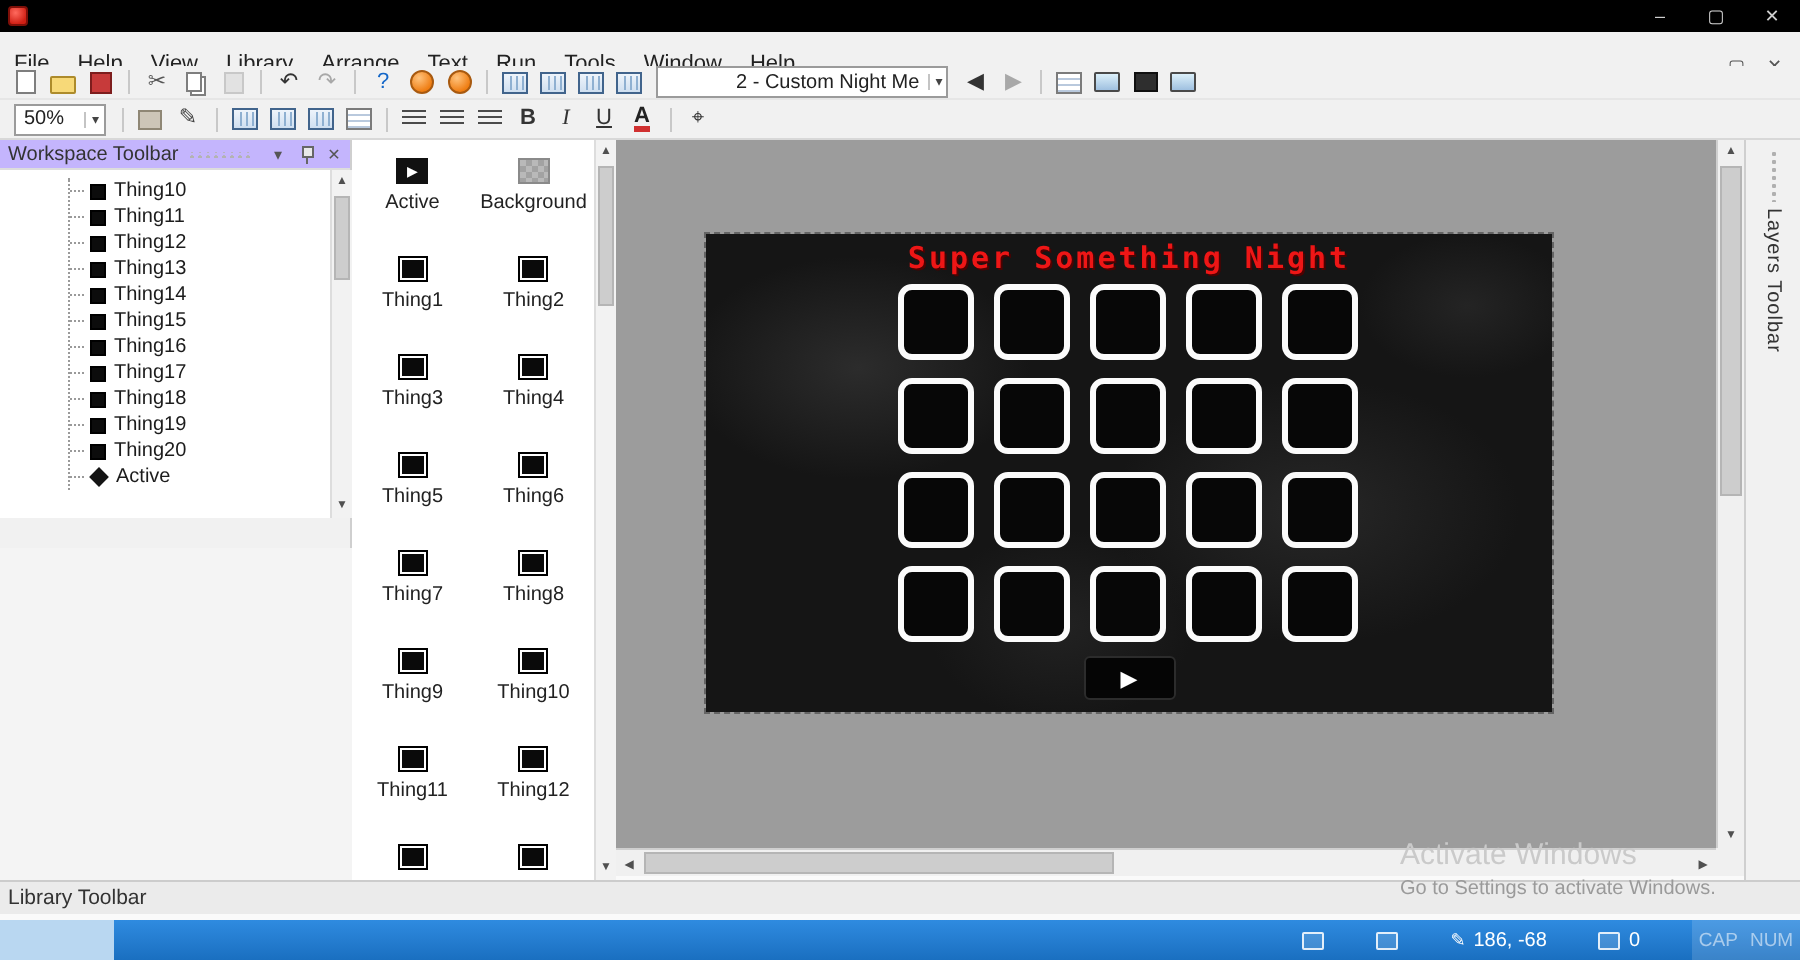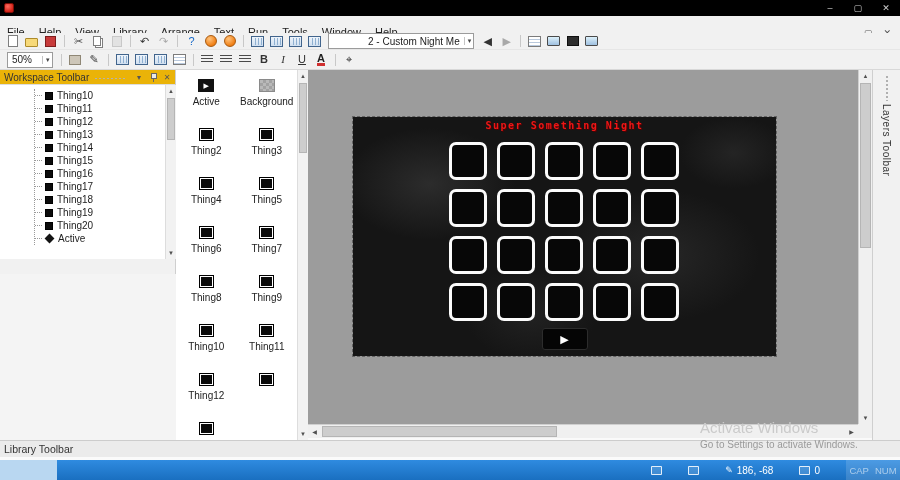--- a/index.html
+++ b/index.html
@@ -46,21 +46,21 @@
   .ic-dark{width:12px;height:10px;background:#2e2e2e;border:1px solid #101010;}
   .ic-gray{width:12px;height:10px;background:#cdc6b8;border:1px solid #8f8775;}
   .ic-align{width:12px;height:9px;background:repeating-linear-gradient(180deg,#4a4a4a 0 1px,transparent 1px 3px);}
   .ic-bold{font-weight:bold;}
   .ic-italic{font-style:italic;font-family:"Liberation Serif",serif;}
   .ic-underline{text-decoration:underline;}
   .ic-fontcolor{font-weight:bold;height:12px;border-bottom:3px solid #d03030;}
 
   
   .left-col{position:absolute;left:0;top:70px;width:176px;height:370px;background:#f1f1f1;border-right:1px solid #cfcfcf;}
-  .panel-header{height:15px;display:flex;align-items:center;background:#eab308;border-bottom:1px solid #ddd;padding:0 3px 0 4px;font-size:10px;color:#333;}
+  .panel-header{height:15px;display:flex;align-items:center;background:#c4b5fd;border-bottom:1px solid #ddd;padding:0 3px 0 4px;font-size:10px;color:#333;}
   .grip{flex:1;height:3px;margin:0 5px;background-image:radial-gradient(#b3b3b3 1px,transparent 1.2px);background-size:4px 3px;background-position:0 1px;}
   .hdr-ic{font-size:8px;color:#555;margin-left:4px;display:inline-flex;align-items:center;justify-content:center;width:10px;height:10px;}
   .pin{position:relative;width:9px;height:9px;}
   .pin::before{content:"";position:absolute;left:2px;top:0;width:4px;height:4px;border:1px solid #666;background:#e9e9e9;}
   .pin::after{content:"";position:absolute;left:4px;top:5px;width:1px;height:4px;background:#666;}
 
   .ws-tree{position:absolute;left:0;top:15px;width:176px;height:174px;background:#fff;overflow:hidden;}
   .tree-inner{margin:4px 0 0 34px;border-left:1px dotted #9a9a9a;}
   .tree-row{display:flex;align-items:center;height:13px;font-size:10px;color:#1c1c1c;white-space:nowrap;}
   .tree-dash{width:7px;border-top:1px dotted #9a9a9a;margin-right:3px;}
@@ -91,21 +91,21 @@
   
   .editor{position:absolute;left:308px;top:70px;width:550px;height:354px;background:#9c9c9c;overflow:hidden;}
   .frame{position:absolute;left:45px;top:47px;width:423px;height:239px;outline:1px dashed #646464;
     background:
       radial-gradient(140px 90px at 18% 28%,#2c2c2c 0%,rgba(0,0,0,0) 62%),
       radial-gradient(170px 110px at 72% 58%,#272727 0%,rgba(0,0,0,0) 60%),
       radial-gradient(110px 80px at 42% 82%,#222 0%,rgba(0,0,0,0) 60%),
       radial-gradient(90px 60px at 90% 15%,#242424 0%,rgba(0,0,0,0) 60%),
       #151515;}
   .frame-title{position:absolute;top:3px;left:0;right:0;text-align:center;
-    font-family:"DejaVu Sans Mono",monospace;font-weight:bold;font-size:10px;letter-spacing:1.5px;
+    font-family:"DejaVu Sans Mono",monospace;font-weight:bold;font-size:15px;letter-spacing:1.5px;
     color:#ee1616;text-shadow:1px 1px 0 #4d0202;}
   .frame-grid{position:absolute;left:96px;top:25px;display:grid;grid-template-columns:repeat(5,38px);grid-auto-rows:38px;gap:9px 10px;}
   .slot{width:38px;height:38px;background:#070707;border:3px solid #fbfbfb;border-radius:7px;}
   .play-btn{position:absolute;left:50%;transform:translateX(-50%);top:211px;width:46px;height:22px;background:#050505;border:1px solid #2c2c2c;border-radius:3px;color:#fff;display:flex;align-items:center;justify-content:center;font-size:11px;}
 
   .e-vscroll{position:absolute;left:858px;top:70px;width:14px;height:354px;background:#f0f0f0;border-left:1px solid #cfcfcf;}
   .e-vscroll .vthumb{top:13px;height:165px;}
   .e-hscroll{position:absolute;left:308px;top:424px;width:550px;height:14px;background:#f0f0f0;border-top:1px solid #cfcfcf;}
   .e-hscroll .scroll-arrow{top:0;height:100%;width:13px;}
   .e-hscroll .scroll-arrow.left{left:0;}
@@ -394,20 +394,24 @@
       <div class="obj-cell">
         <span class="obj-ic obj-active"></span>
         <span class="obj-label">Active</span>
       </div>
       <div class="obj-cell">
         <span class="obj-ic obj-background"></span>
         <span class="obj-label">Background</span>
       </div>
       <div class="obj-cell">
         <span class="obj-ic obj-square"></span>
+        <span class="obj-label">Thing1</span>
+      </div>
+      <div class="obj-cell">
+        <span class="obj-ic obj-square"></span>
         <span class="obj-label">Thing2</span>
       </div>
       <div class="obj-cell">
         <span class="obj-ic obj-square"></span>
         <span class="obj-label">Thing3</span>
       </div>
       <div class="obj-cell">
         <span class="obj-ic obj-square"></span>
         <span class="obj-label">Thing4</span>
       </div>

